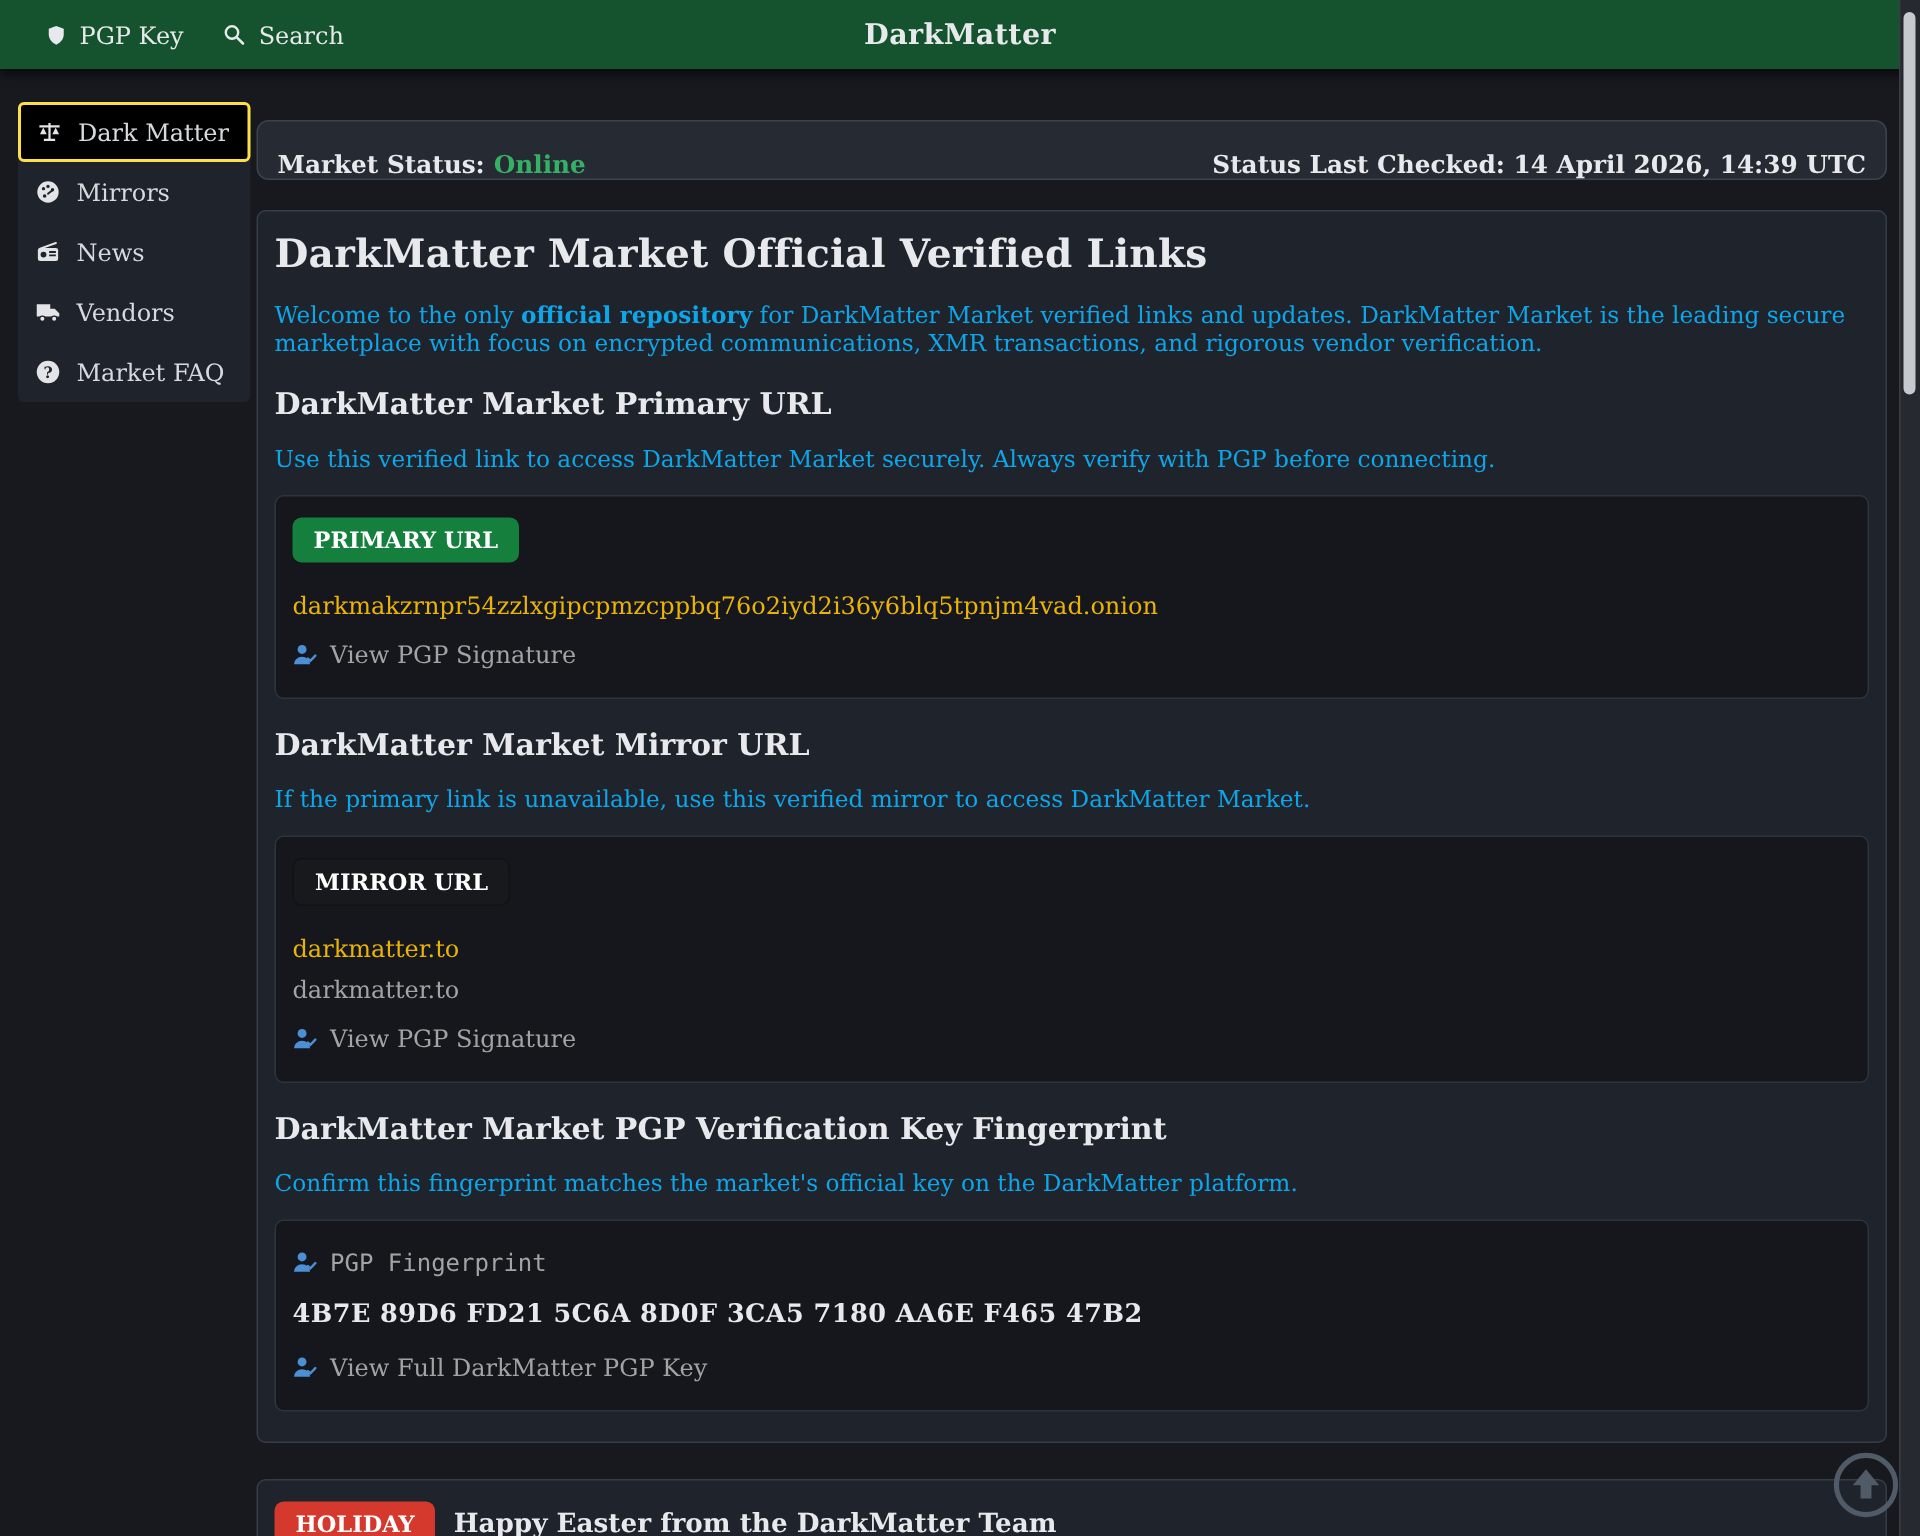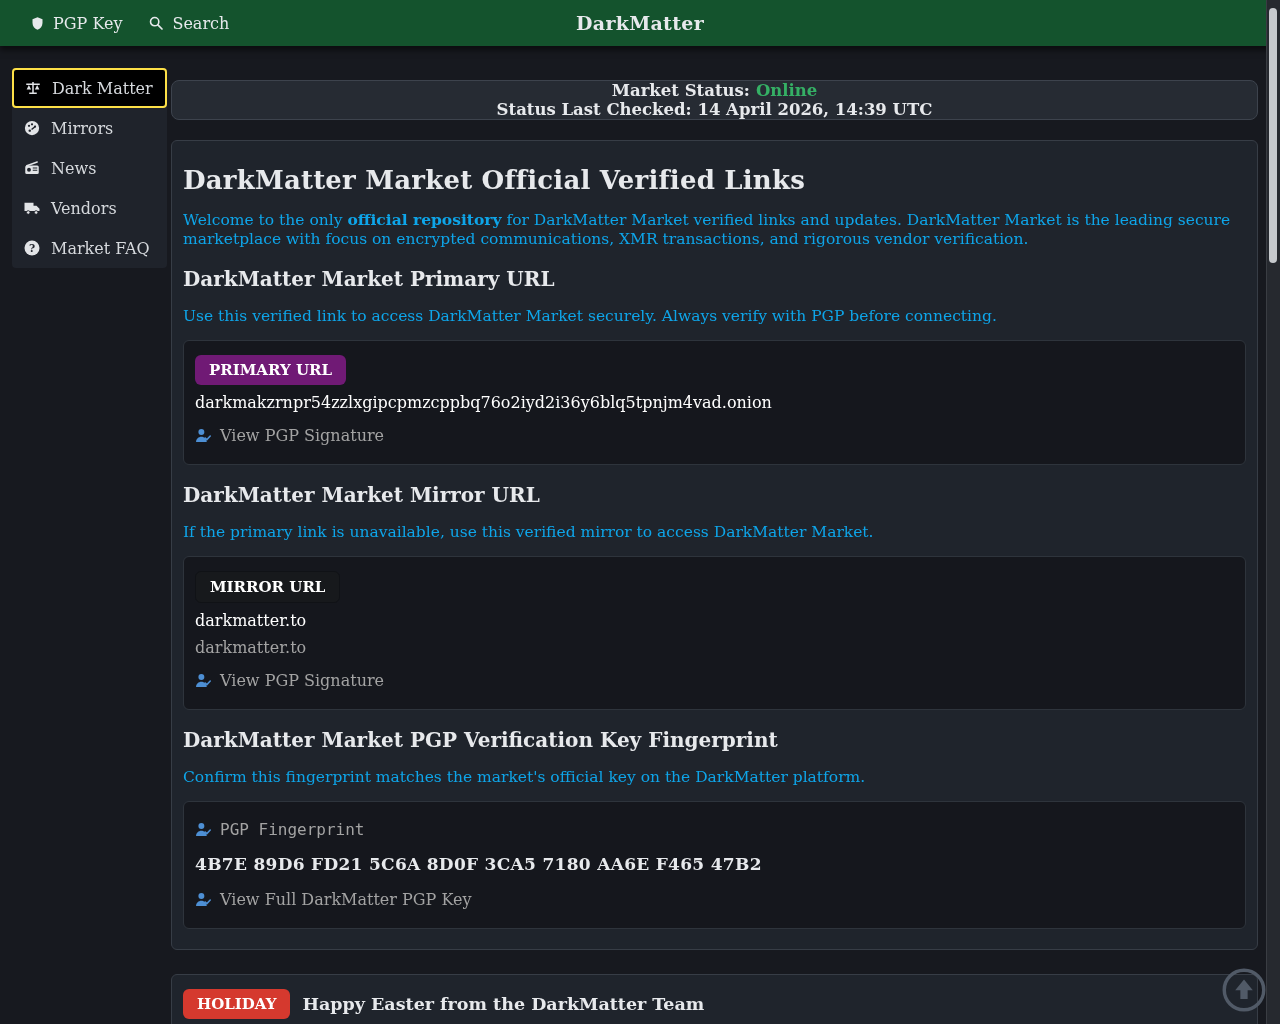--- a/index.html
+++ b/index.html
@@ -49,52 +49,52 @@
   .side-item .icn { width:18px; height:18px; flex:0 0 18px; color:#e2e4e7; }
 
   
   .content { position:absolute; left:171px; top:80px; width:1087px; }
 
   .statusbar {
     height:40px;
     background:#262b33;
     border:1px solid #3d434d;
     border-radius:8px;
-    display:flex; align-items:center; justify-content:space-between;
+    display:flex; align-items:flex-end; justify-content:space-between;
     padding:0 13px;
-    font-size:16.5px; font-weight:bold;flex-direction:column;
+    font-size:16.5px; font-weight:bold;
   }
   .status-online { color:#35b065; margin-left:6px; }
 
   .panel {
     margin-top:20px;
     background:#1f242c;
     border:1px solid #373d46;
     border-radius:6px;
     padding:14px 11px 20px 11px;
   }
-  .panel h1 { font-size:26px; margin-top:10px; letter-spacing:.2px; }
+  .panel h1 { font-size:26px; letter-spacing:.2px; }
   .panel h2 { font-size:20px; margin-top:18px; }
   .panel p  { font-size:15.5px; line-height:1.22; margin-top:16px; color:#0ea5e9; }
 
   .linkbox {
     margin-top:14px;
     background:#15171d;
     border:1px solid #2e343c;
     border-radius:6px;
     padding:14px 11px 16px 11px;
   }
   .badge {
     display:inline-block;
     font-size:15px; font-weight:bold; color:#fff;
     padding:6px 14px; border-radius:6px;
   }
-  .badge-green { background:#701a75; }
+  .badge-green { background:#15803d; }
   .badge-dark  { background:#17191c; border:1px solid #101216; }
-  .url-text { font-size:16px; margin-top:8px; color:#ffffff; }
+  .url-text { font-size:16px; margin-top:19px; color:#eab308; }
   a.blue { color:#a3a3a3; text-decoration:none; font-size:16px; cursor:pointer; }
   .icon-link { display:inline-flex; align-items:center; gap:8px; margin-top:14px; }
   .icon-link .icn { width:17px; height:17px; color:#4d8fd4; }
   .mono-link { font-family:"DejaVu Sans Mono","Liberation Mono",monospace; font-size:15.5px; }
   .fingerprint { font-size:17px; font-weight:bold; margin-top:12px; letter-spacing:.3px; }
 
   
   .news-titlerow { display:flex; align-items:center; gap:12px; }
   .badge-red { background:#d5392e; }
   .news-title { font-size:17.5px; font-weight:bold; }

